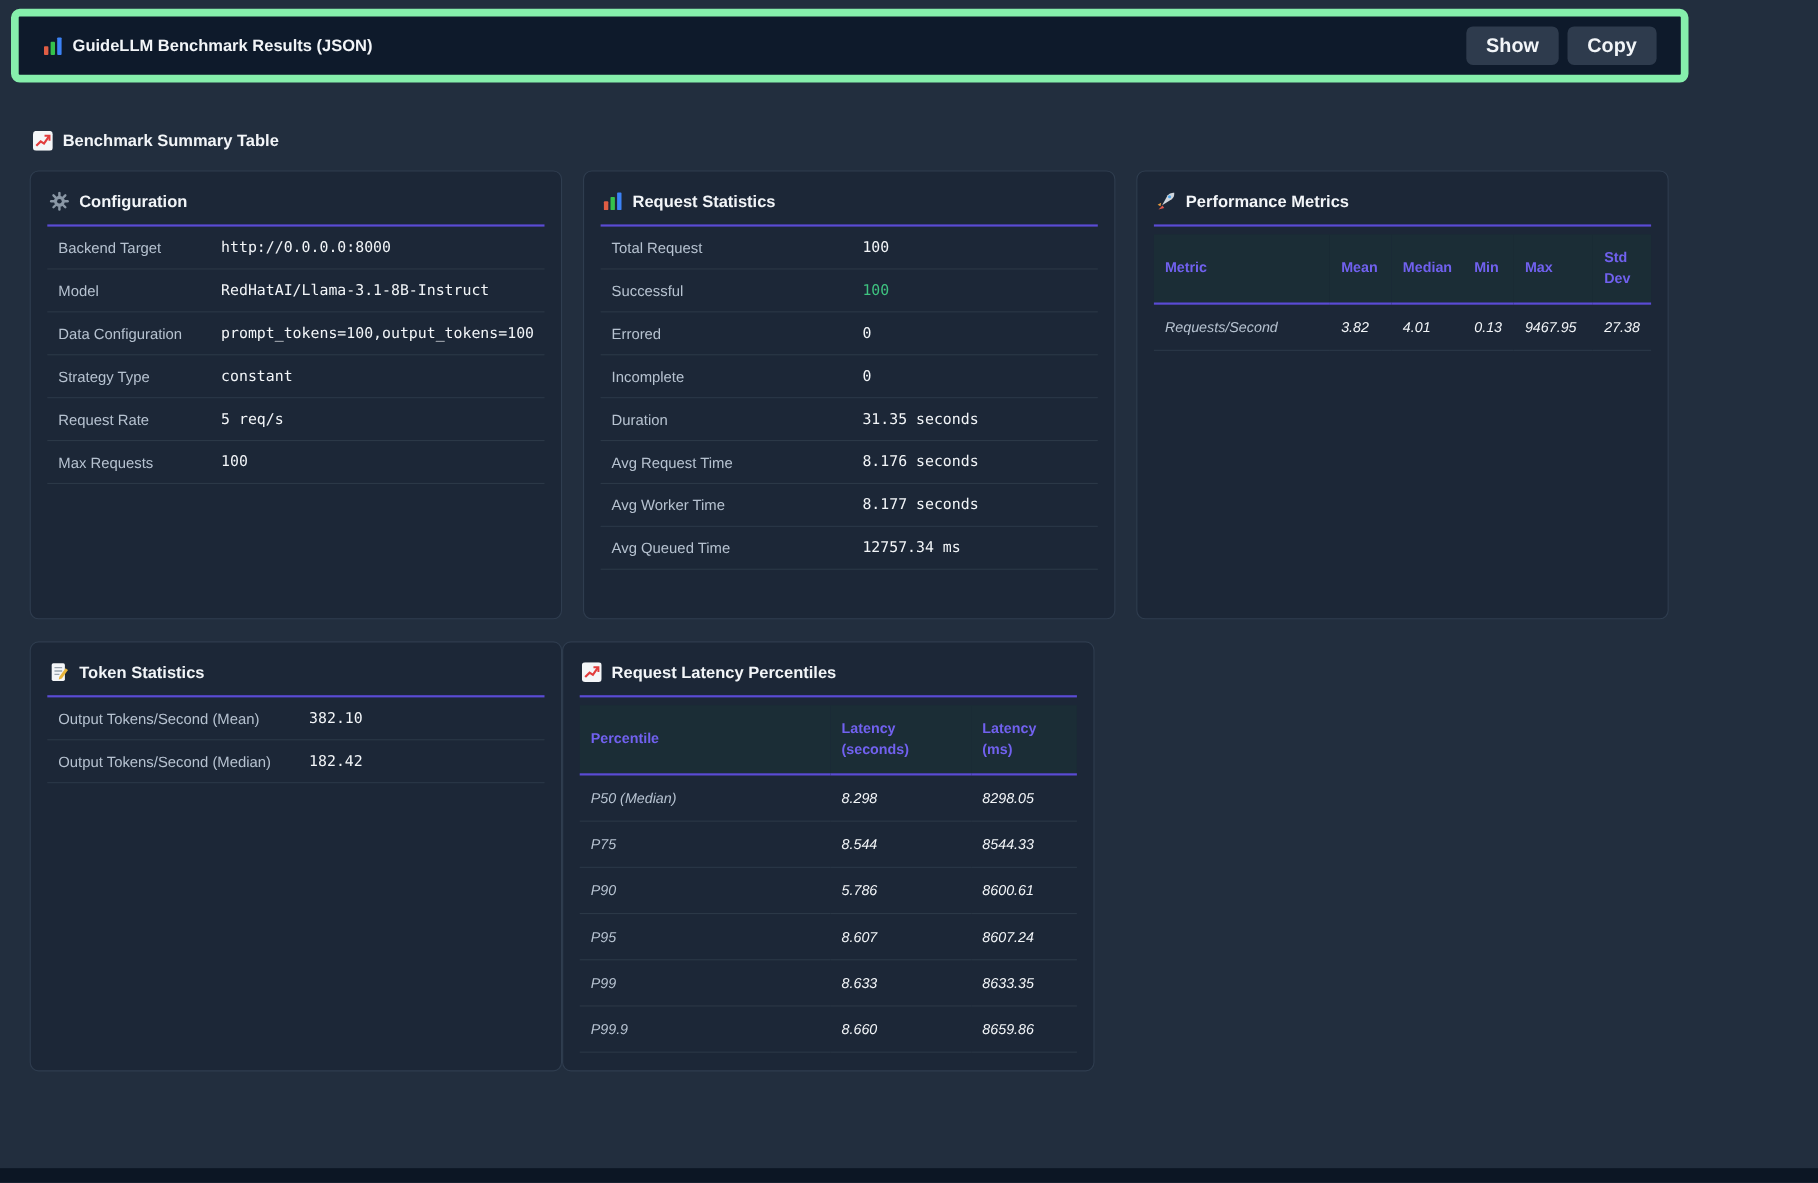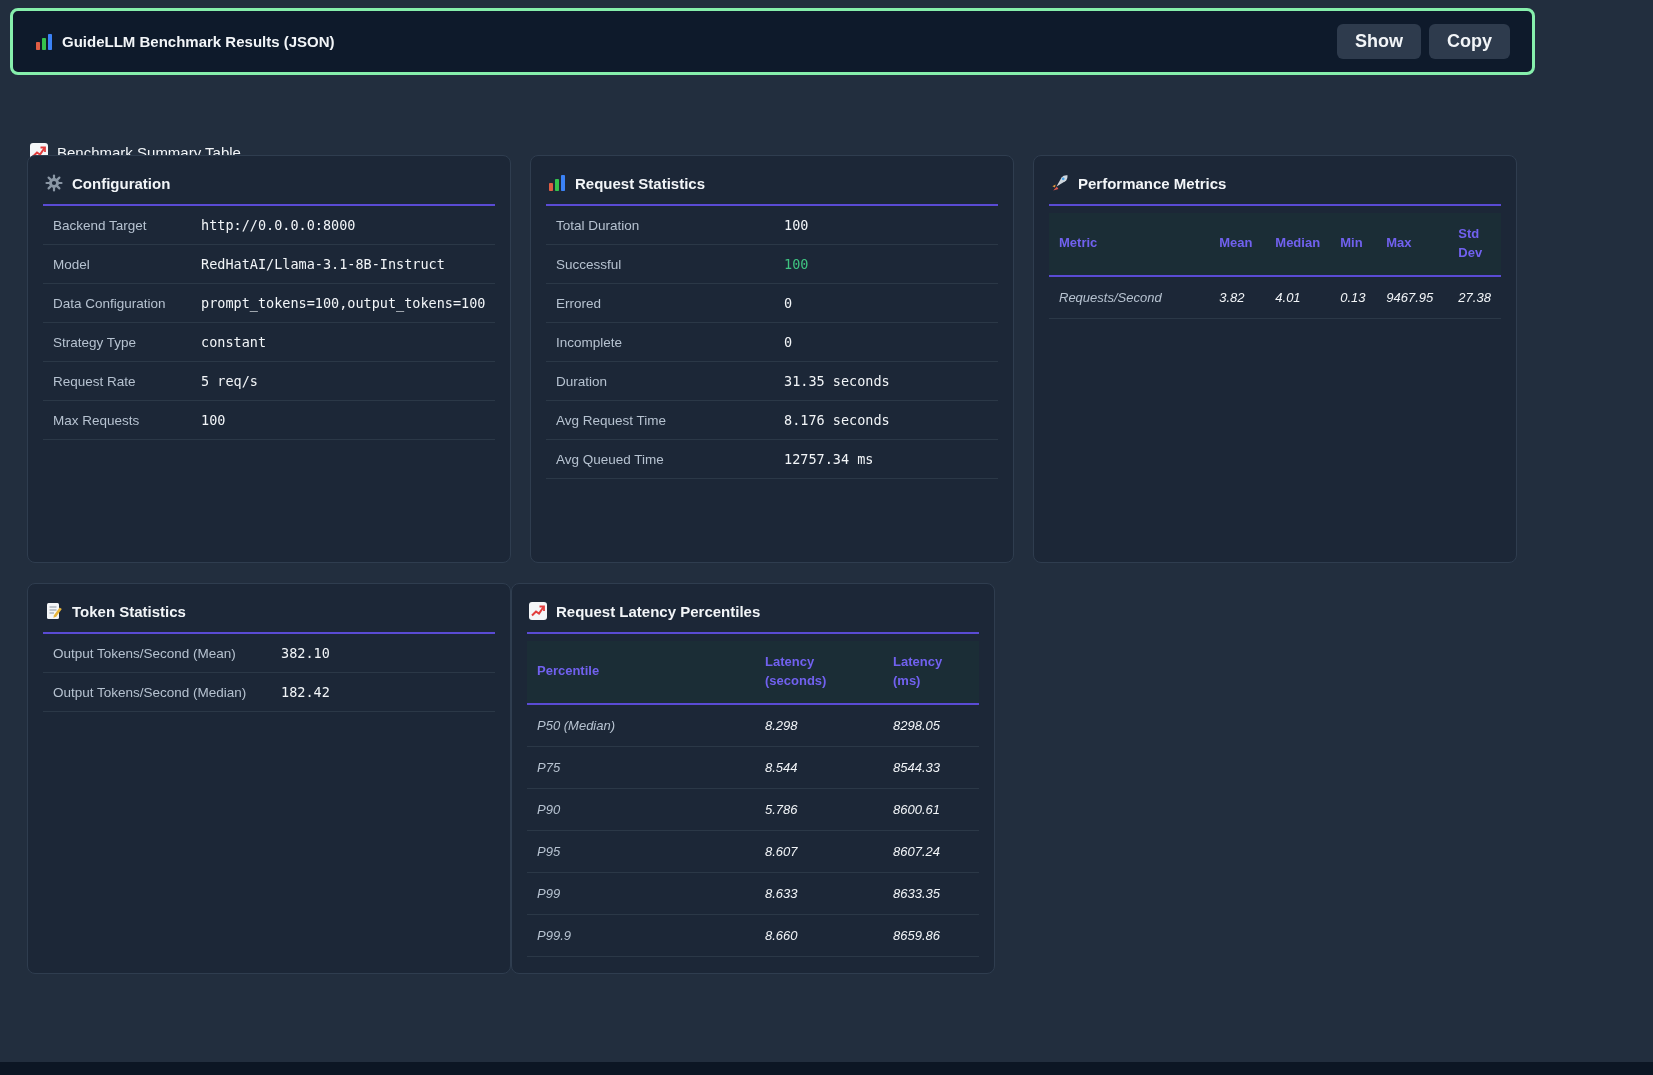--- a/index.html
+++ b/index.html
@@ -26,41 +26,41 @@
     position:relative;
     overflow:hidden;
   }
   .icon{display:inline-flex;width:18px;height:18px;margin-right:9px;flex:0 0 auto;}
   .icon svg{width:18px;height:18px;}
 
   
   .topbar{
     position:absolute;left:10px;top:8px;width:1525px;height:67px;
     background:var(--header-bg);
-    border:3px solid #86efac;
+    border:7px solid #86efac;
     border-radius:8px;
     display:flex;align-items:center;justify-content:space-between;
     padding:0 22px;
   }
   .topbar-title{display:flex;align-items:center;font-size:15px;font-weight:700;}
   .topbar-actions{display:flex;gap:8px;}
   .btn{
     background:var(--button-bg);
     color:#f2f5f8;
     border:none;border-radius:6px;
     font-family:"Liberation Sans", sans-serif;
     font-size:18px;font-weight:700;
     padding:7px 18px;cursor:pointer;
   }
 
   
   .section-heading{
     position:absolute;left:30px;top:119px;
     display:flex;align-items:center;
-    font-size:15px;font-weight:400;margin-top:24px;
+    font-size:15px;font-weight:700;
   }
 
   
   .cards-row1{
     position:absolute;left:27px;top:155px;width:1490px;
     display:grid;grid-template-columns:repeat(3,484px);gap:19px;
   }
   .cards-row2{
     position:absolute;left:27px;top:583px;width:1490px;
     display:grid;grid-template-columns:484px 484px;
@@ -227,21 +227,21 @@
         <svg viewBox="0 0 18 18">
             <rect x="1" y="9" width="4" height="8" rx="0.8" fill="#e05d44"></rect>
             <rect x="7" y="5" width="4" height="12" rx="0.8" fill="#35c24c"></rect>
             <rect x="13" y="1" width="4" height="16" rx="0.8" fill="#3b82f6"></rect>
           </svg>
       </span>
       <h2>Request Statistics</h2>
     </div>
     <div class="kv-rows label-wide">
       <div class="kv-row">
-        <span class="kv-label">Total Duration</span>
+        <span class="kv-label">Total Request</span>
         <span class="kv-value">100</span>
       </div>
       <div class="kv-row">
         <span class="kv-label">Successful</span>
         <span class="kv-value green">100</span>
       </div>
       <div class="kv-row">
         <span class="kv-label">Errored</span>
         <span class="kv-value">0</span>
       </div>
@@ -249,20 +249,24 @@
         <span class="kv-label">Incomplete</span>
         <span class="kv-value">0</span>
       </div>
       <div class="kv-row">
         <span class="kv-label">Duration</span>
         <span class="kv-value">31.35 seconds</span>
       </div>
       <div class="kv-row">
         <span class="kv-label">Avg Request Time</span>
         <span class="kv-value">8.176 seconds</span>
+      </div>
+      <div class="kv-row">
+        <span class="kv-label">Avg Worker Time</span>
+        <span class="kv-value">8.177 seconds</span>
       </div>
       <div class="kv-row">
         <span class="kv-label">Avg Queued Time</span>
         <span class="kv-value">12757.34 ms</span>
       </div>
     </div>
   </section>
 
   <section class="card">
     <div class="card-title">

